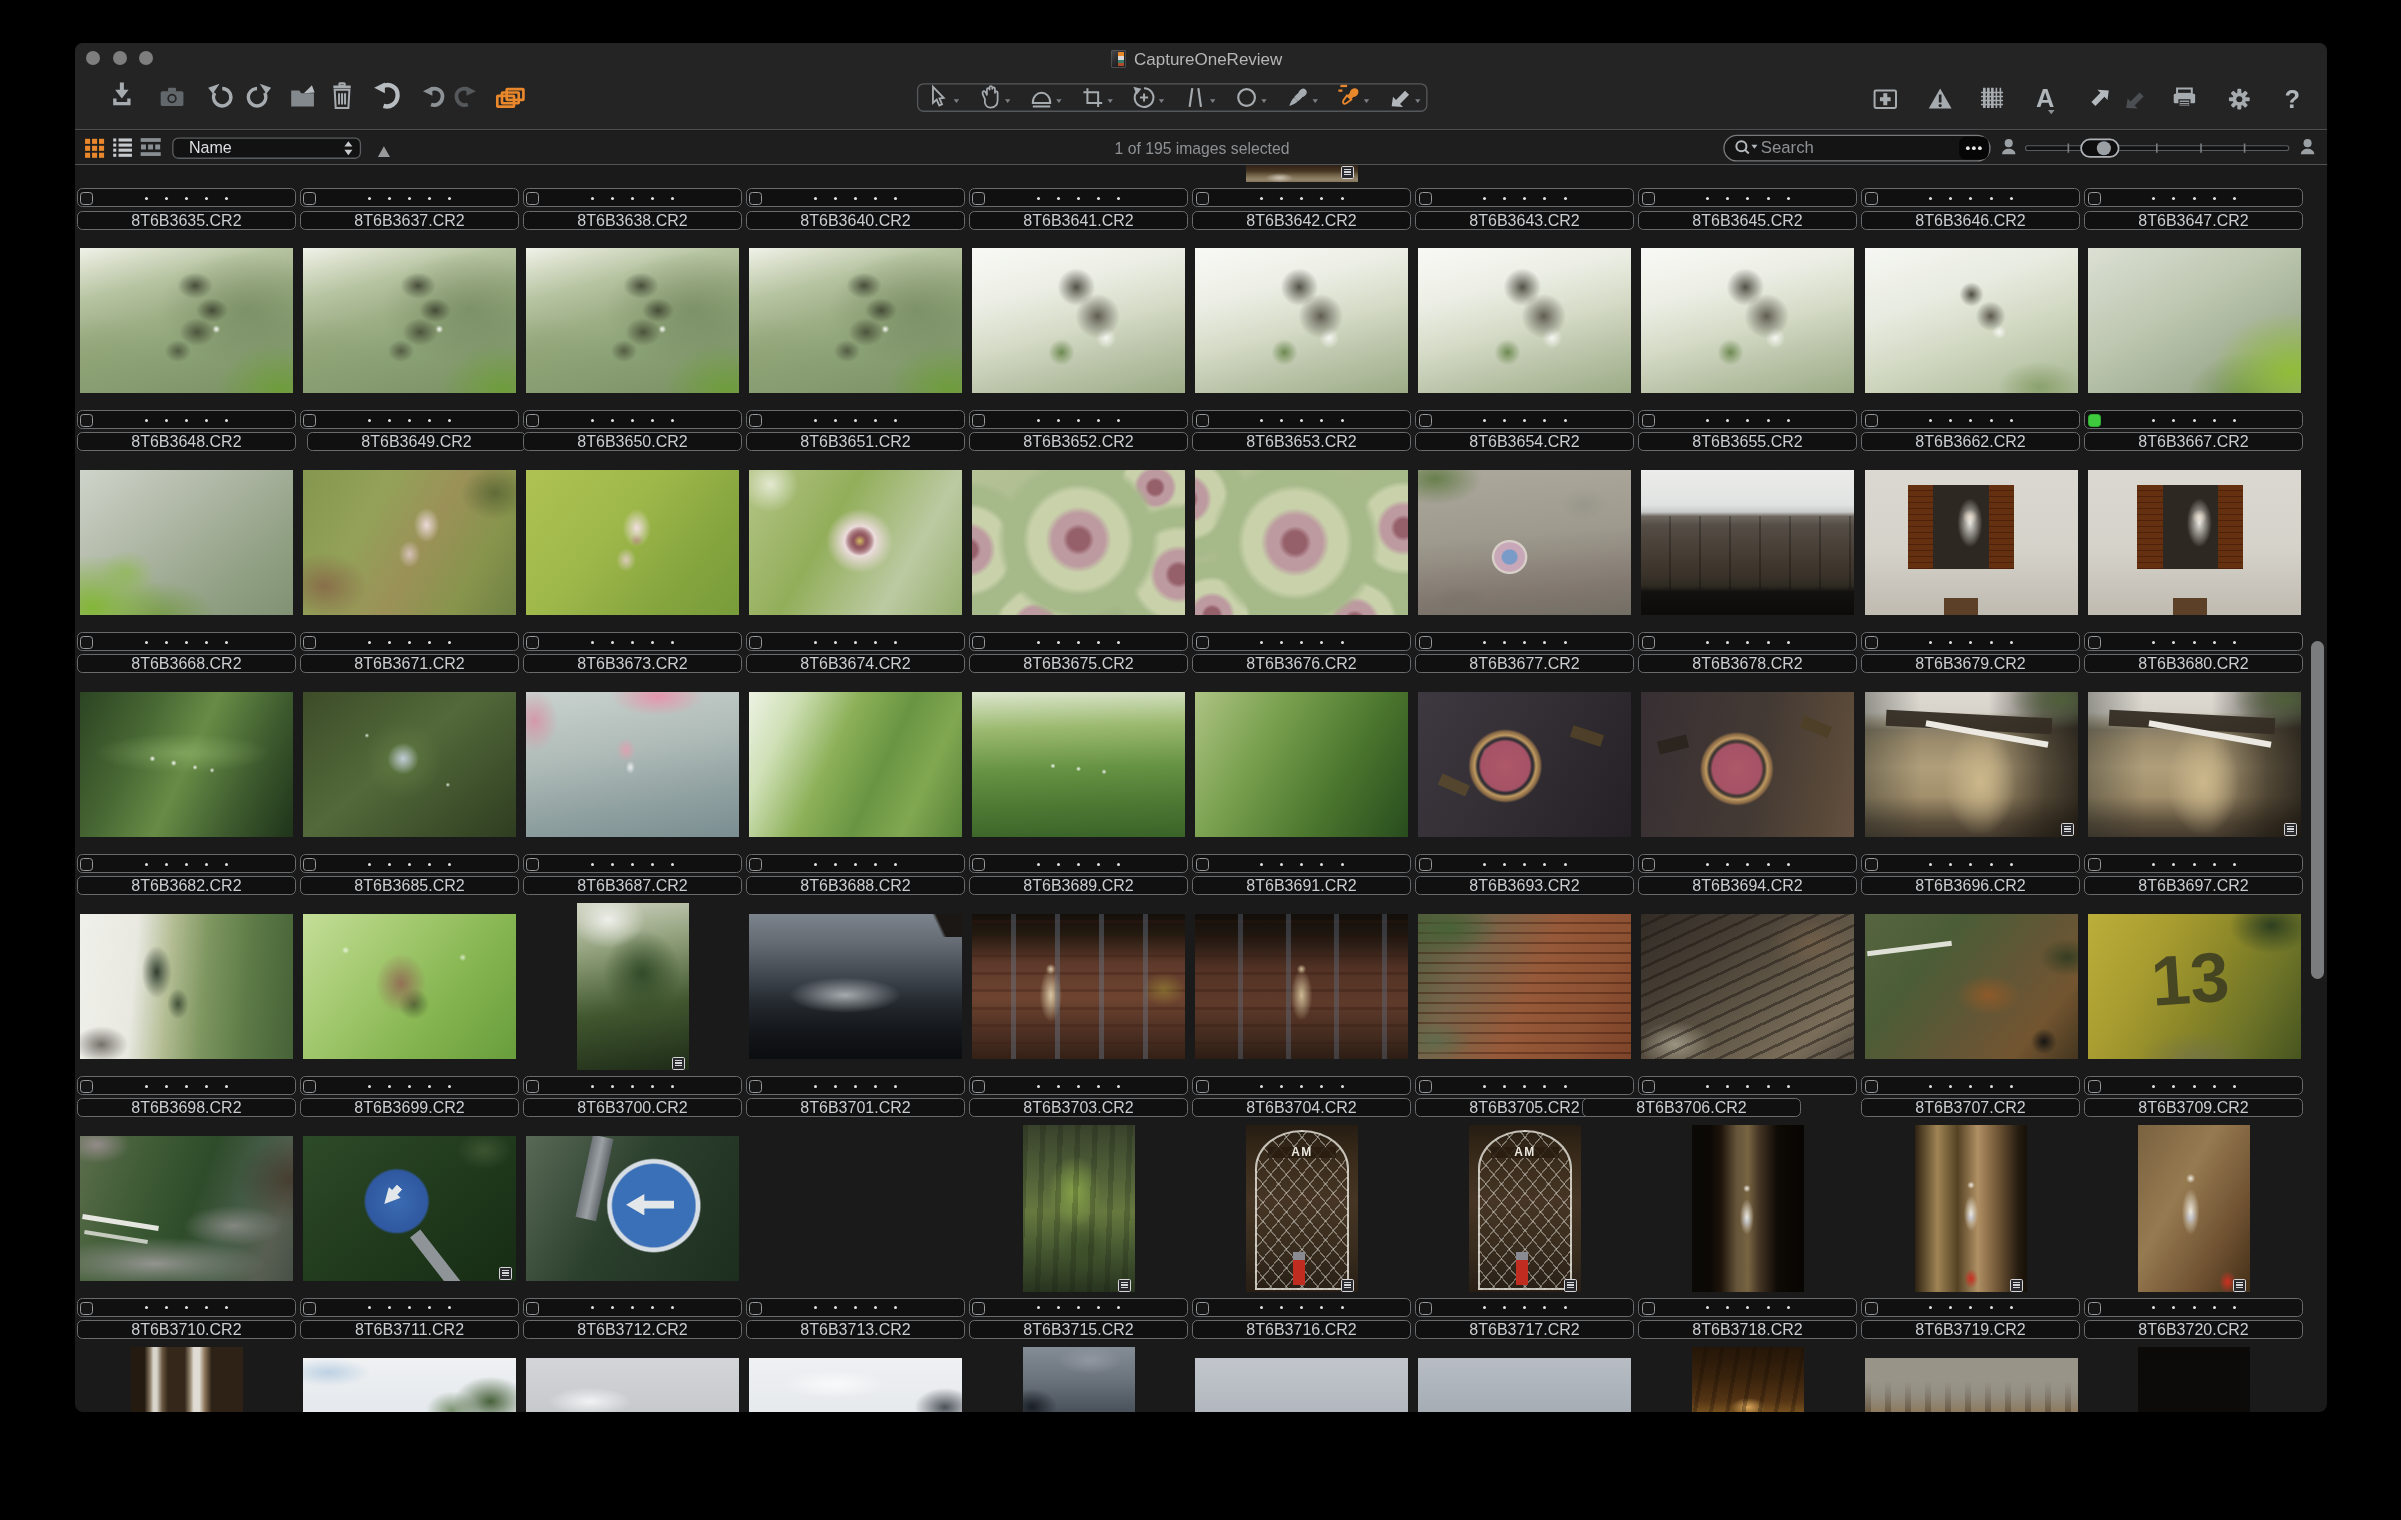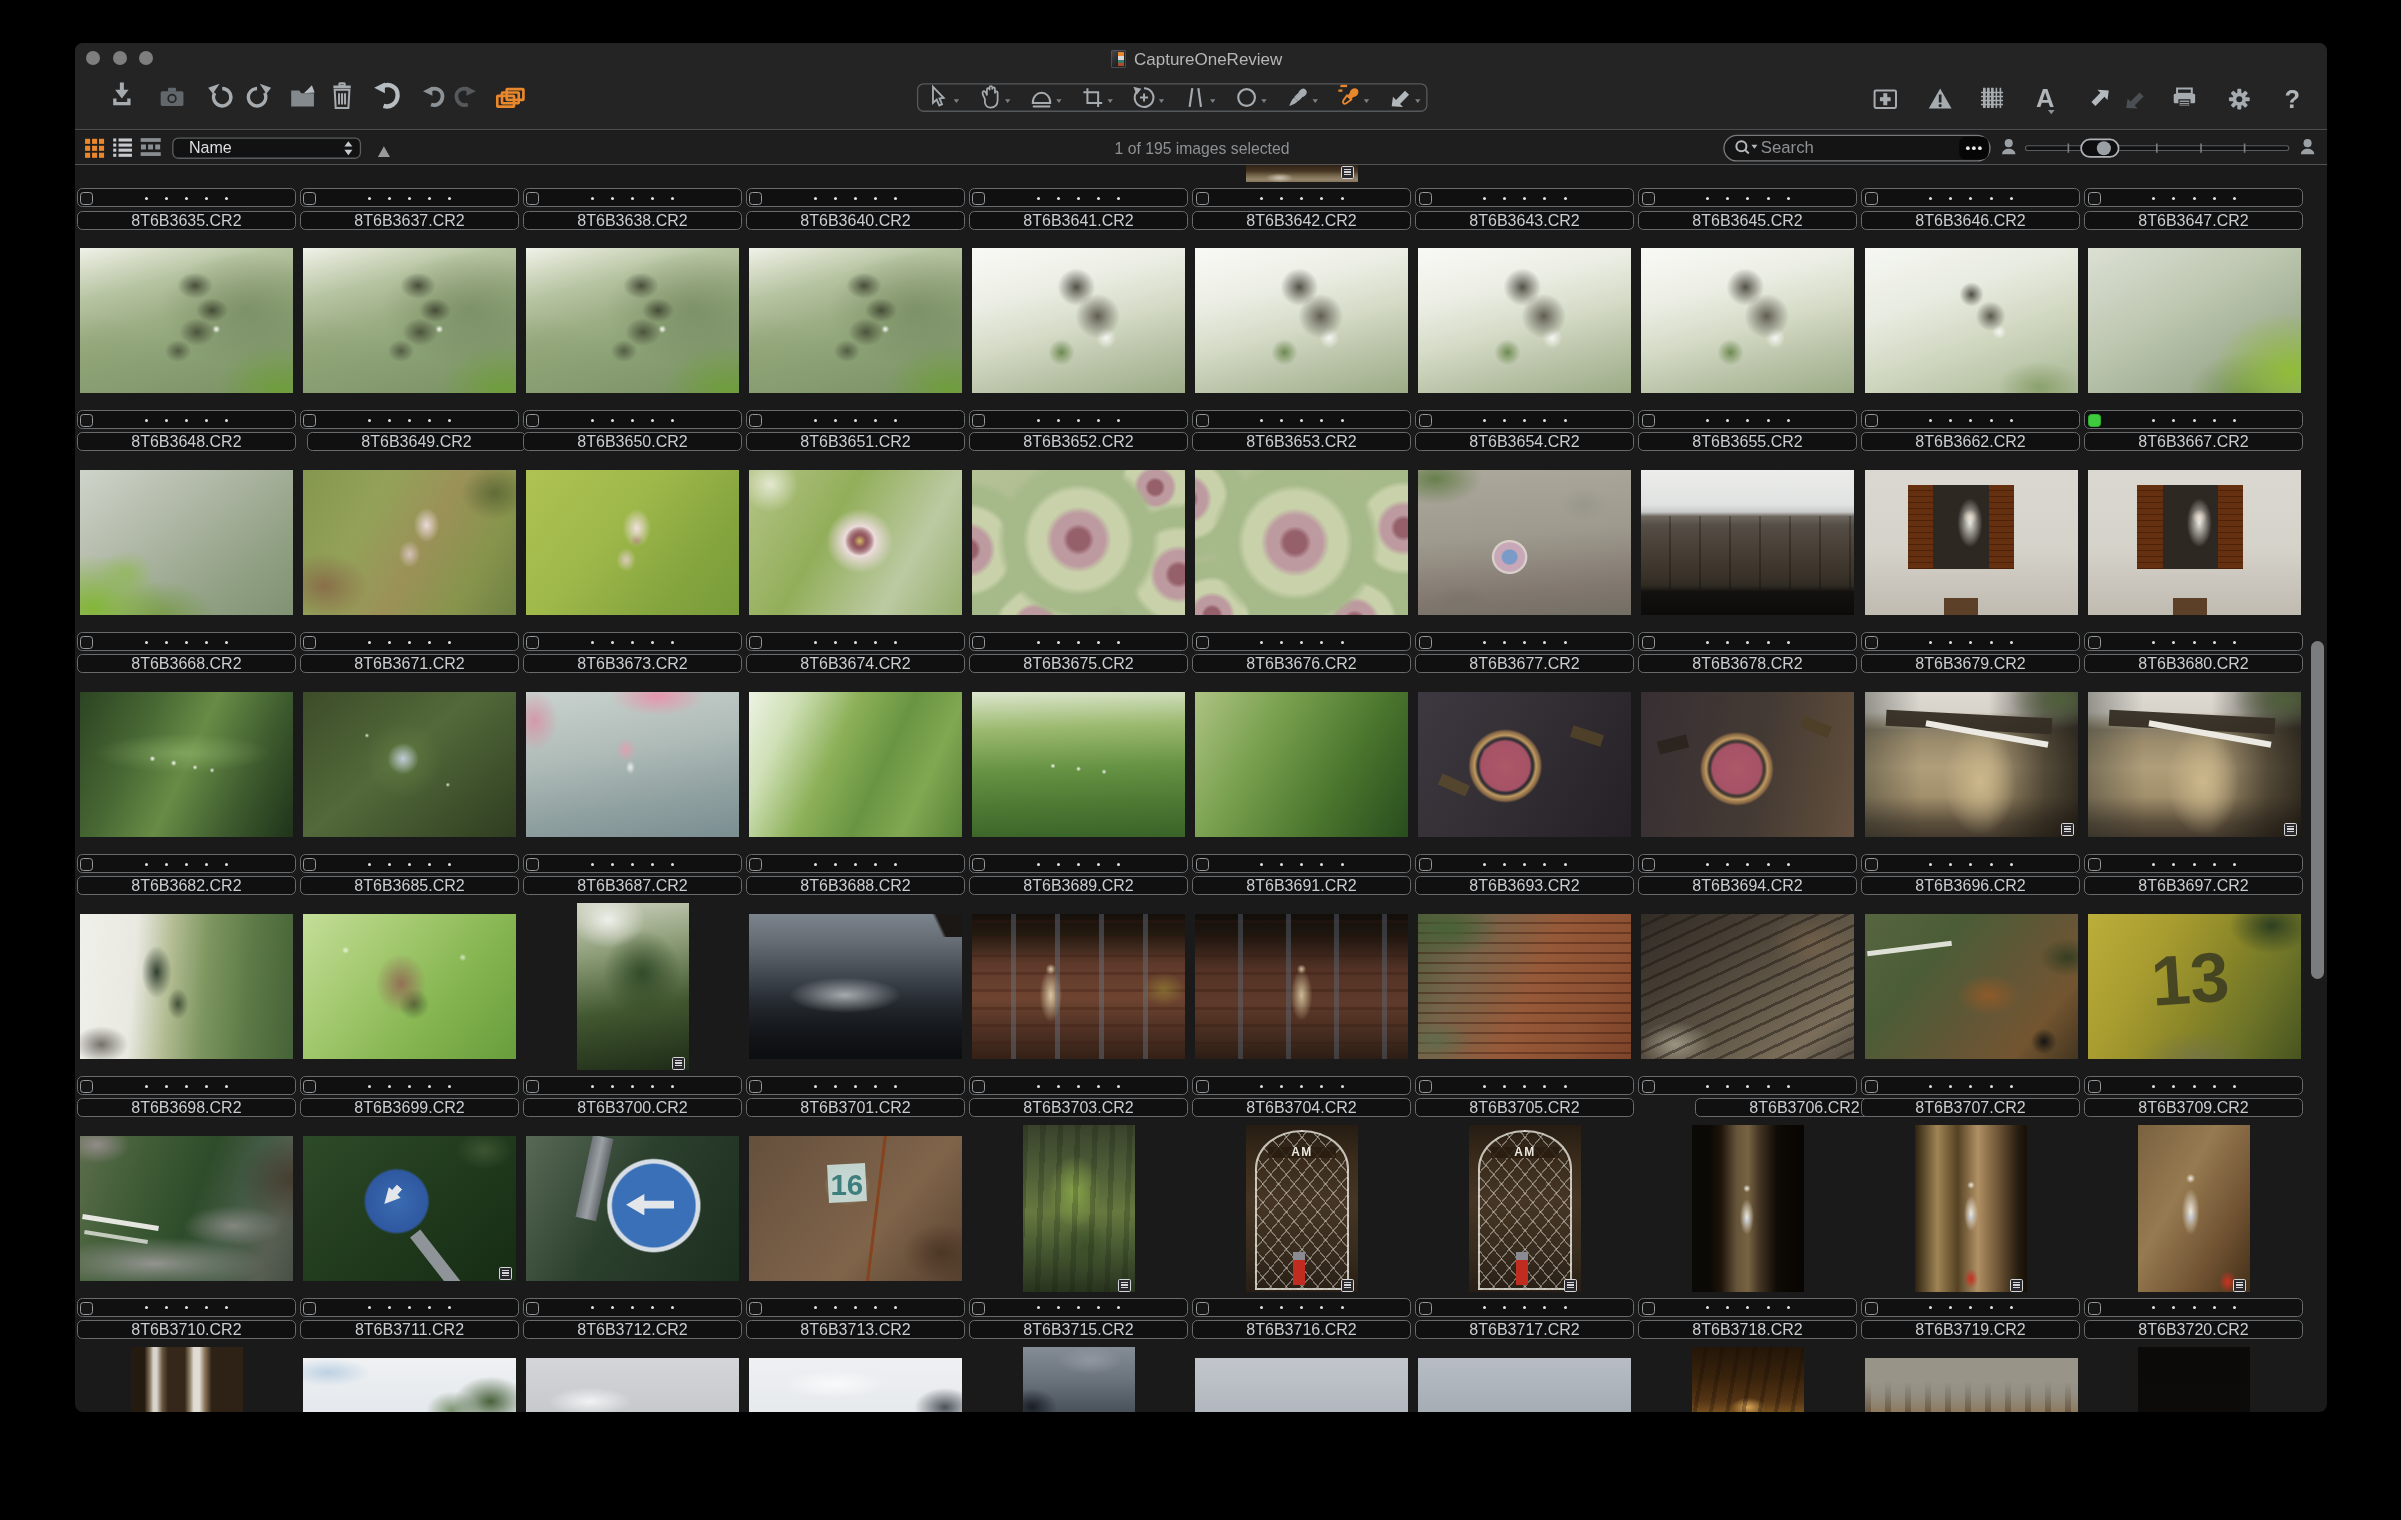--- a/index.html
+++ b/index.html
@@ -618,21 +618,21 @@
 <div class="dot" style="left:1468px;top:1042px"></div>
 <div class="dot" style="left:1489px;top:1042px"></div>
 <div class="fn" style="left:1340px;top:1055px">8T6B3705.CR2</div>
 <div class="bar" style="left:1563px;top:1033px"></div>
 <div class="cbx" style="left:1567px;top:1037px"></div>
 <div class="dot" style="left:1631px;top:1042px"></div>
 <div class="dot" style="left:1651px;top:1042px"></div>
 <div class="dot" style="left:1671px;top:1042px"></div>
 <div class="dot" style="left:1692px;top:1042px"></div>
 <div class="dot" style="left:1712px;top:1042px"></div>
-<div class="fn" style="left:1620px;top:1055px">8T6B3706.CR2</div>
+<div class="fn" style="left:1507px;top:1055px">8T6B3706.CR2</div>
 <div class="bar" style="left:1786px;top:1033px"></div>
 <div class="cbx" style="left:1790px;top:1037px"></div>
 <div class="dot" style="left:1854px;top:1042px"></div>
 <div class="dot" style="left:1874px;top:1042px"></div>
 <div class="dot" style="left:1894px;top:1042px"></div>
 <div class="dot" style="left:1915px;top:1042px"></div>
 <div class="dot" style="left:1935px;top:1042px"></div>
 <div class="fn" style="left:1786px;top:1055px">8T6B3707.CR2</div>
 <div class="bar" style="left:2009px;top:1033px"></div>
 <div class="cbx" style="left:2013px;top:1037px"></div>
@@ -797,25 +797,20 @@
       <i style="position:absolute;left:2%;top:68%;width:30%;height:3%;background:rgba(230,230,225,.8);transform:rotate(9deg)"></i>
     </div>
 <div class="th" style="left:228px;top:1093px;width:213px;height:145px;background:radial-gradient(51px 51px at 44% 45%, #3a6cb2 0%, #2f58a0 60%, rgba(49,92,162,0) 65%),radial-gradient(40px 27px at 85% 10%, rgba(90,110,70,.5), transparent 70%),linear-gradient(140deg,#2d4a28 0%,#223c1e 45%,#162c14 100%)">
       <i style="position:absolute;left:38%;top:33%;width:16px;height:23px;background:#e4e7ea;clip-path:polygon(50% 100%,0 32%,28% 32%,28% 0,72% 0,72% 32%,100% 32%);transform:rotate(42deg)"></i>
       <i style="position:absolute;left:60%;top:62%;width:6%;height:50%;background:#8e9498;transform:rotate(-38deg)"></i>
     </div>
 <div class="th" style="left:451px;top:1093px;width:213px;height:145px;background:radial-gradient(79px 79px at 60% 48%, #3a70b8 0 52%, #d7dde4 54% 58%, rgba(215,221,228,0) 60%),linear-gradient(120deg,#586a56 0%,#2c402e 45%,#1c2e1e 100%)">
       <i style="position:absolute;left:47%;top:40%;width:48px;height:21.4px;background:#e4e7ea;clip-path:polygon(0 50%,38% 0,38% 32%,100% 32%,100% 68%,38% 68%,38% 100%)"></i>
       <i style="position:absolute;left:27%;top:0;width:10%;height:58%;background:linear-gradient(90deg,#6e7478,#9aa0a4 50%,#5e6468);transform:rotate(12deg)"></i>
     </div>
-<div class="th" style="left:674px;top:1093px;width:213px;height:145px;background:radial-gradient(37px 32px at 46% 34%, rgba(205,222,218,.9), transparent 62%),radial-gradient(54px 40px at 90% 80%, rgba(60,40,26,.6), transparent 70%),linear-gradient(130deg,#64503c 0%,#735a44 32%,#80644a 62%,#55402e 100%)">
-      <i style="position:absolute;left:37%;top:19%;width:38px;height:38px;background:#c9dcd8;opacity:.92;transform:rotate(-3deg)"></i>
-      <i style="position:absolute;left:37%;top:21%;width:38px;height:35px;color:#3e7e7c;font-size:29.5px;font-weight:bold;text-align:center;line-height:38px">16</i>
-      <i style="position:absolute;left:59%;top:-4%;width:3.4px;height:108%;background:rgba(135,62,24,.85);transform:rotate(7deg)"></i>
-    </div>
 <div class="th" style="left:948px;top:1082px;width:112px;height:167px;background:repeating-linear-gradient(92deg, rgba(20,26,14,.22) 0 5.4px, rgba(0,0,0,0) 5.4px 17.4px),radial-gradient(40px 54px at 46% 40%, rgba(138,168,74,.9), transparent 66%),radial-gradient(34px 40px at 56% 74%, rgba(56,76,38,.75), transparent 70%),linear-gradient(180deg,#39422c 0%,#505f38 28%,#66793f 52%,#445630 76%,#28341f 100%)"></div>
 <div class="th" style="left:1171px;top:1082px;width:112px;height:167px;background:linear-gradient(180deg,#261c12 0%,#382a1a 18%,#463524 45%,#382c1e 75%,#281e14 100%)">
       <i style="position:absolute;left:8%;top:3%;width:84%;height:96%;border:2px solid rgba(233,231,223,.8);border-radius:50% 50% 0 0 / 24% 24% 0 0;background:repeating-linear-gradient(50deg, transparent 0 10.7px, rgba(226,224,216,.42) 10.7px 12px),repeating-linear-gradient(-50deg, transparent 0 10.7px, rgba(226,224,216,.42) 10.7px 12px)"></i>
       <i style="position:absolute;left:20%;top:13%;width:60%;height:7%;background:rgba(40,28,16,.85)"></i>
       <i style="position:absolute;left:30%;top:12%;width:40%;height:9%;color:#ece9e1;font-size:12px;font-weight:bold;text-align:center;line-height:14.7px;letter-spacing:1.3px">AM</i>
       <i style="position:absolute;left:42%;top:76%;width:11%;height:20%;background:linear-gradient(180deg,#8a8a92 0 25%,#c02c20 25% 100%)"></i>
     </div>
 <div class="th" style="left:1394px;top:1082px;width:112px;height:167px;background:linear-gradient(180deg,#261c12 0%,#382a1a 18%,#463524 45%,#382c1e 75%,#281e14 100%)">
       <i style="position:absolute;left:8%;top:3%;width:84%;height:96%;border:2px solid rgba(233,231,223,.8);border-radius:50% 50% 0 0 / 24% 24% 0 0;background:repeating-linear-gradient(50deg, transparent 0 10.7px, rgba(226,224,216,.42) 10.7px 12px),repeating-linear-gradient(-50deg, transparent 0 10.7px, rgba(226,224,216,.42) 10.7px 12px)"></i>
       <i style="position:absolute;left:20%;top:13%;width:60%;height:7%;background:rgba(40,28,16,.85)"></i>

